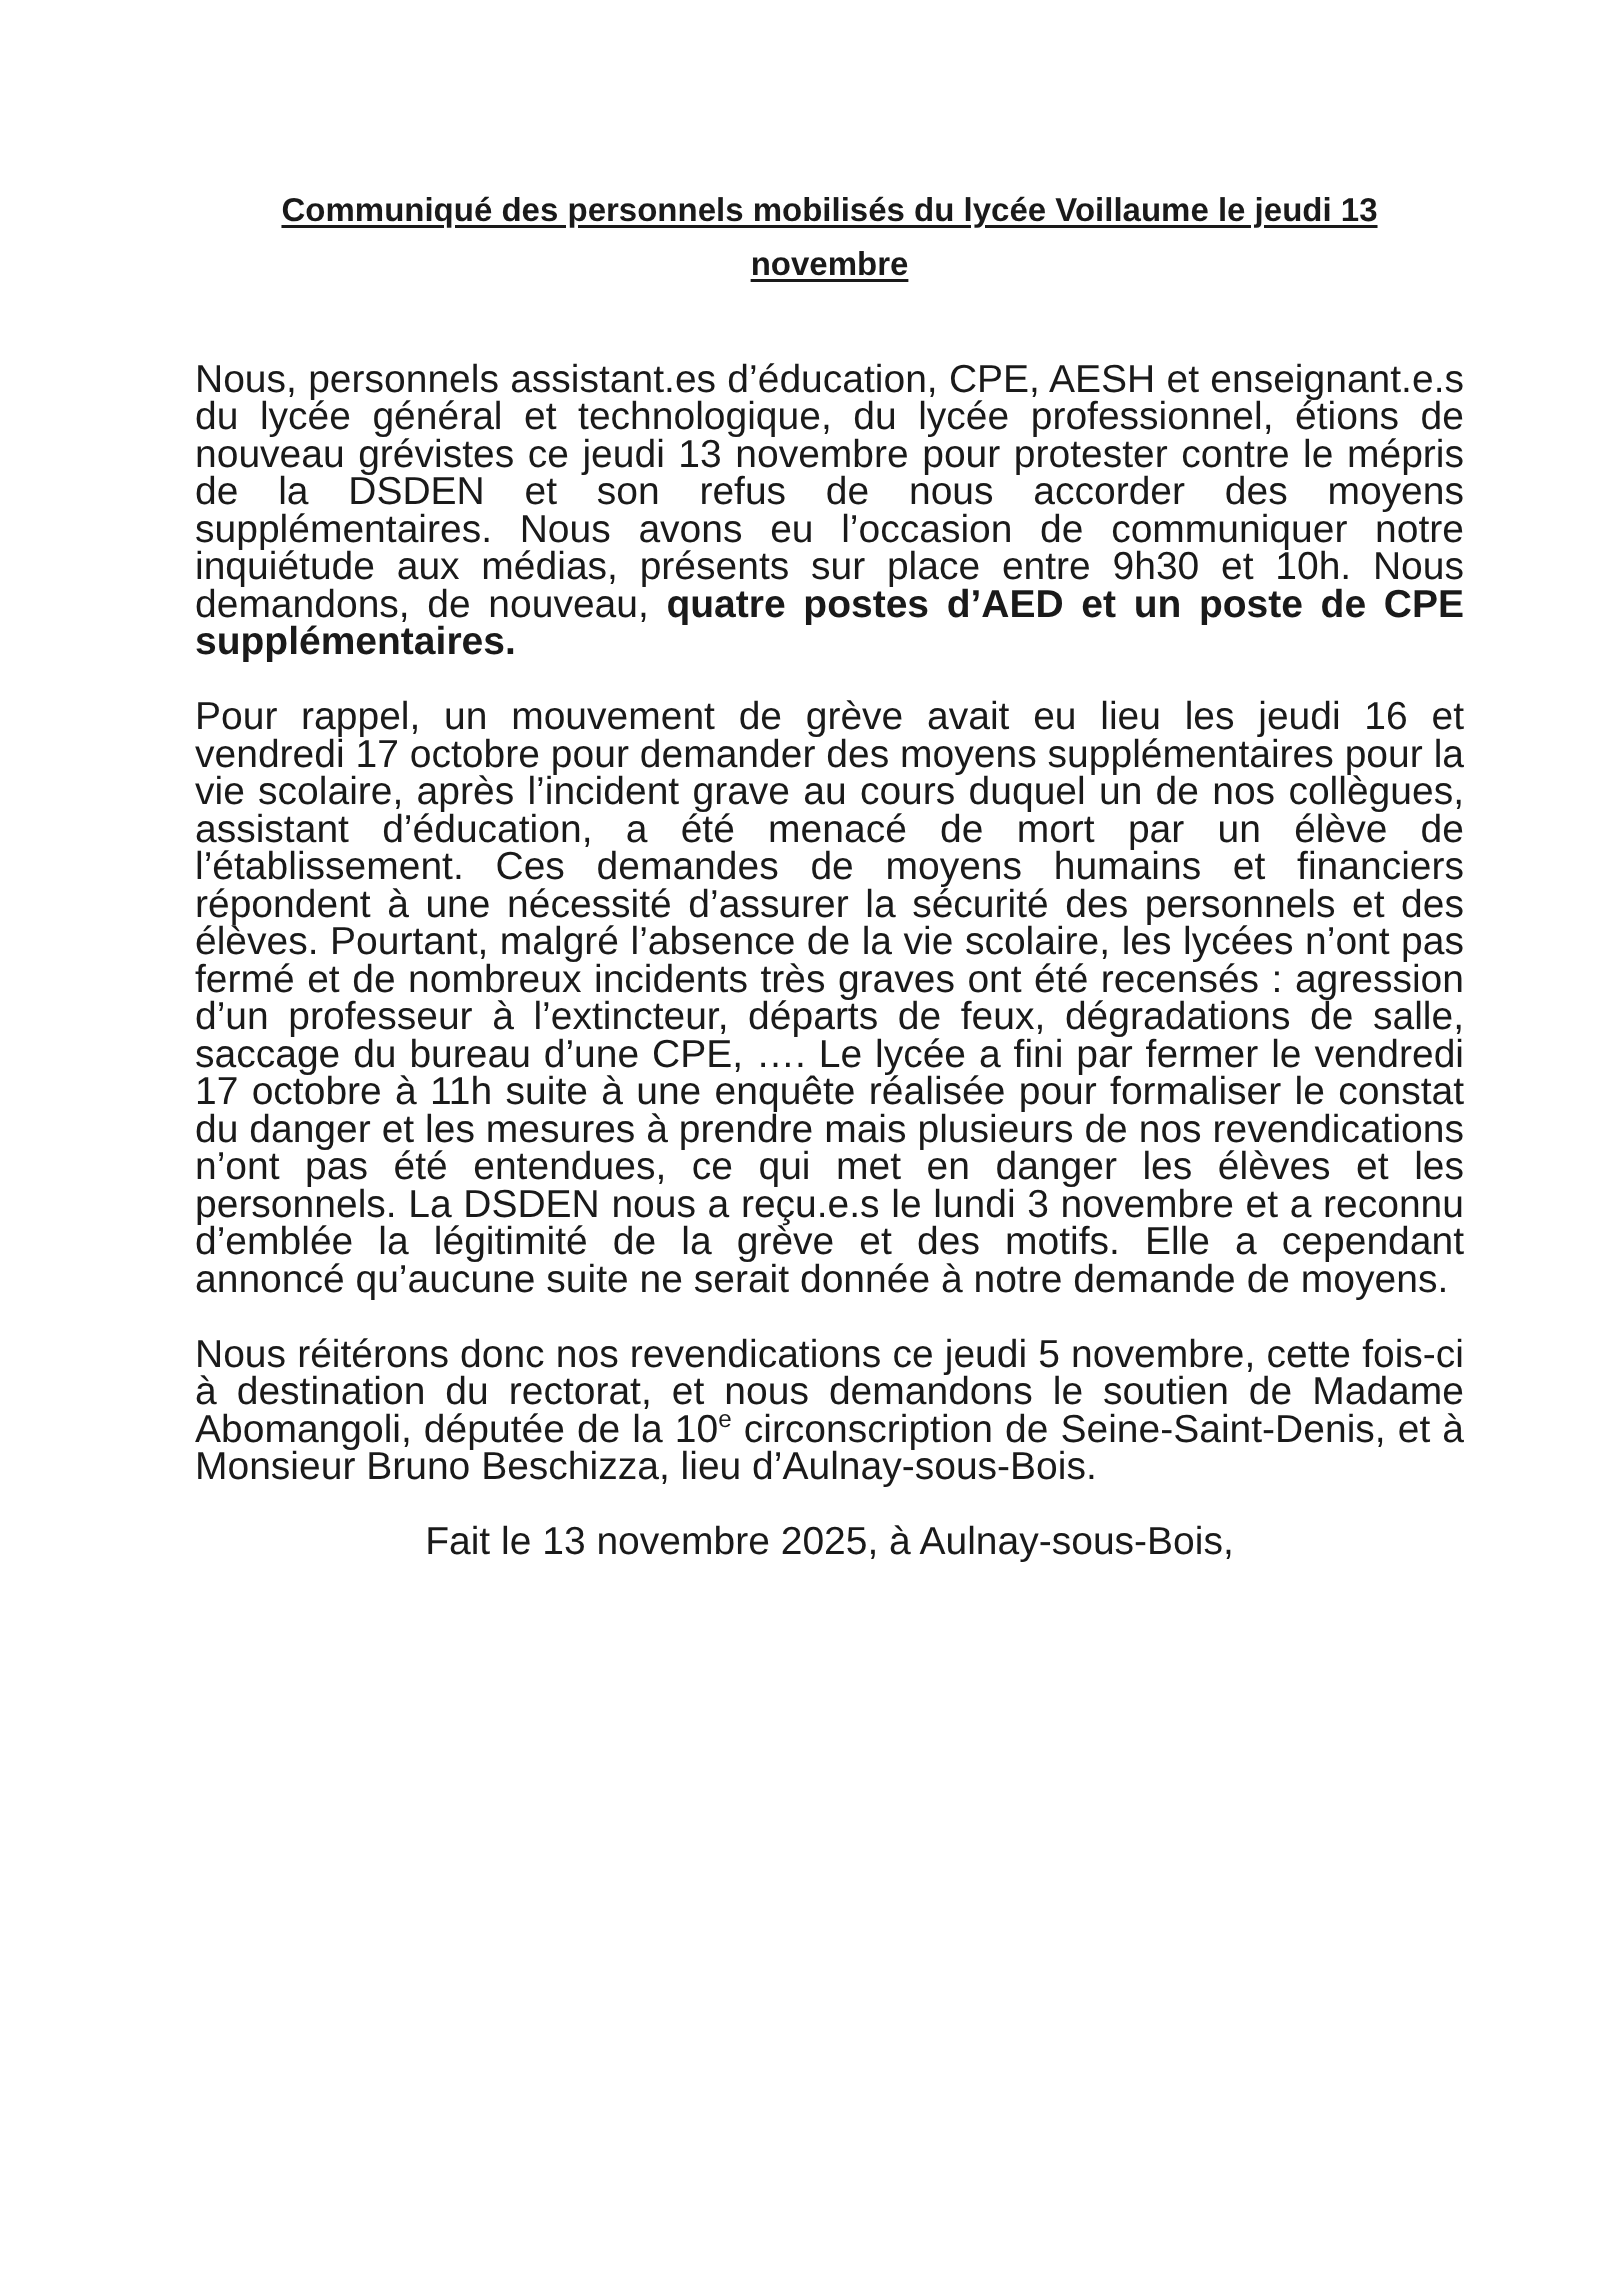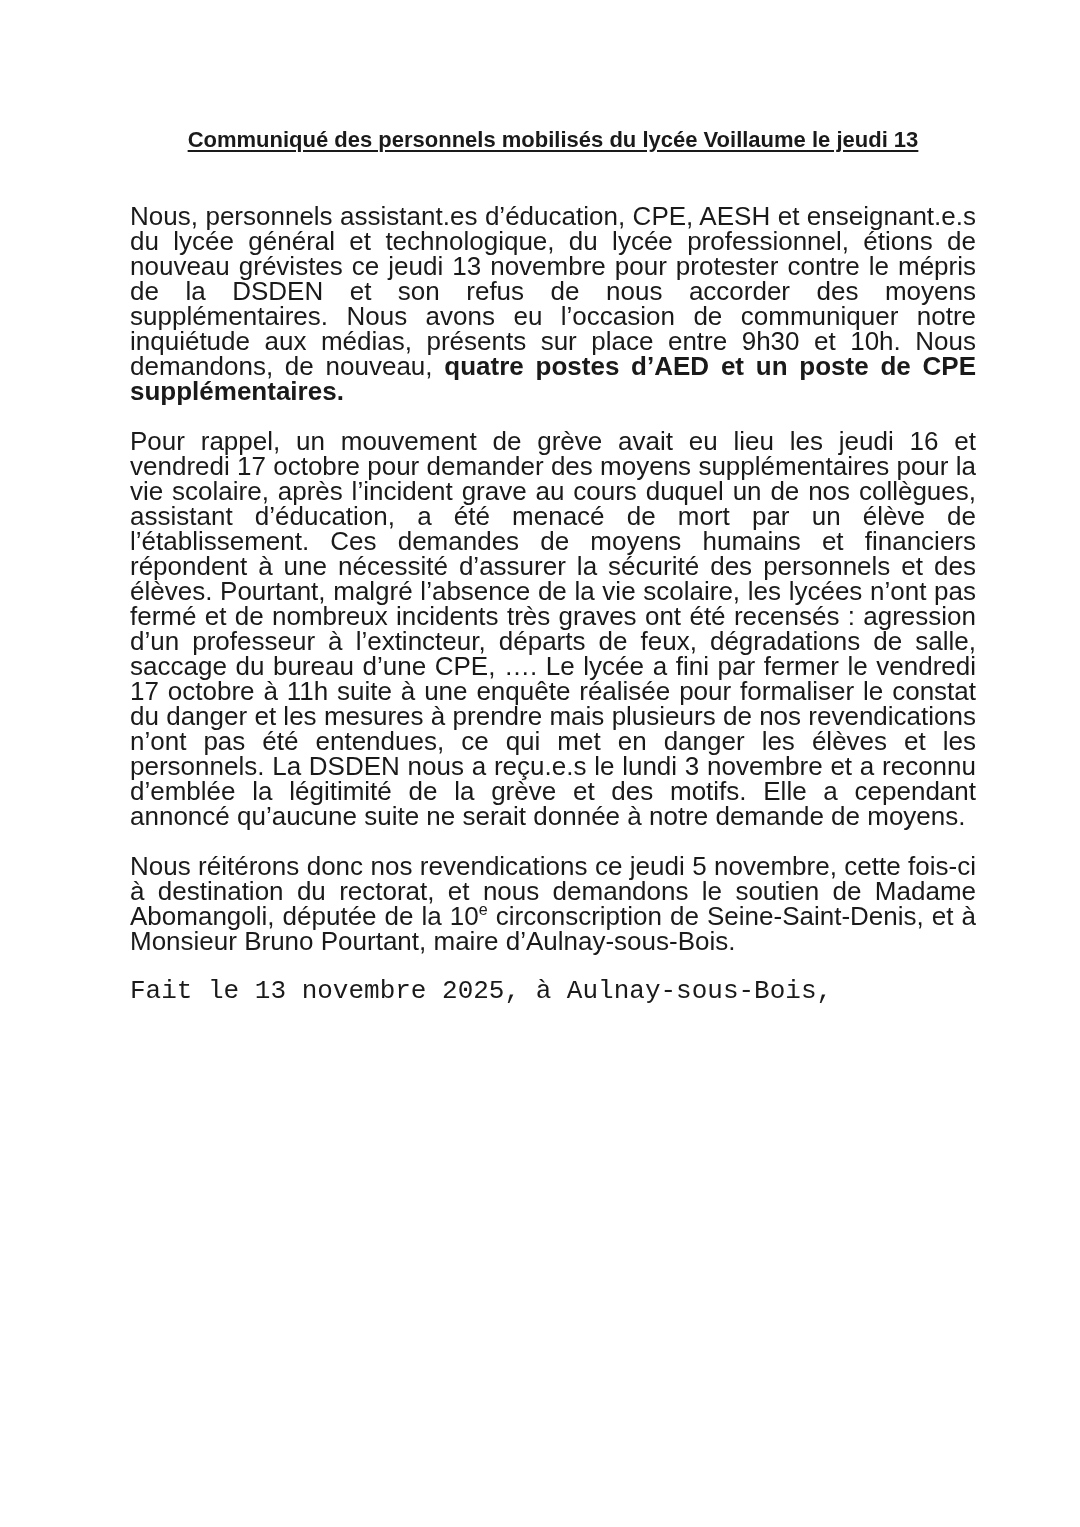--- a/index.html
+++ b/index.html
@@ -30,43 +30,43 @@
     text-underline-offset: 3px;
   }
   .para {
     font-size: 26px;
     line-height: 25px;
     text-align: justify;
     margin-bottom: 25px;
   }
   .para strong { font-weight: bold; }
   .closing {
-    text-align: left;
+    text-align: center;
     margin-bottom: 4px;
-    font-family: Liberation Mono, monospace;
   }
   .closing-line { display: block; }
   sup {
     font-size: 0.62em;
     vertical-align: super;
     line-height: 0;
   }
 </style>
 </head>
 <body>
 
 <div class="page">
 
   <h1 class="title">
     <span class="title-line">Communiqué des personnels mobilisés du lycée Voillaume le jeudi 13</span>
+    <span class="title-line">novembre</span>
   </h1>
 
   <p class="para"><span>Nous, personnels assistant.es d’éducation, CPE, AESH et enseignant.e.s du lycée général et technologique, du lycée professionnel, étions de nouveau grévistes ce jeudi 13 novembre pour protester contre le mépris de la DSDEN et son refus de nous accorder des moyens supplémentaires. Nous avons eu l’occasion de communiquer notre inquiétude aux médias, présents sur place entre 9h30 et 10h. Nous demandons, de nouveau, </span><strong>quatre postes d’AED et un poste de CPE supplémentaires.</strong></p>
 
   <p class="para">Pour rappel, un mouvement de grève avait eu lieu les jeudi 16 et vendredi 17 octobre pour demander des moyens supplémentaires pour la vie scolaire, après l’incident grave au cours duquel un de nos collègues, assistant d’éducation, a été menacé de mort par un élève de l’établissement. Ces demandes de moyens humains et financiers répondent à une nécessité d’assurer la sécurité des personnels et des élèves. Pourtant, malgré l’absence de la vie scolaire, les lycées n’ont pas fermé et de nombreux incidents très graves ont été recensés : agression d’un professeur à l’extincteur, départs de feux, dégradations de salle, saccage du bureau d’une CPE, …. Le lycée a fini par fermer le vendredi 17 octobre à 11h suite à une enquête réalisée pour formaliser le constat du danger et les mesures à prendre mais plusieurs de nos revendications n’ont pas été entendues, ce qui met en danger les élèves et les personnels. La DSDEN nous a reçu.e.s le lundi 3 novembre et a reconnu d’emblée la légitimité de la grève et des motifs. Elle a cependant annoncé qu’aucune suite ne serait donnée à notre demande de moyens.</p>
 
-  <p class="para"><span>Nous réitérons donc nos revendications ce jeudi 5 novembre, cette fois-ci à destination du rectorat, et nous demandons le soutien de Madame Abomangoli, députée de la 10</span><sup>e</sup><span> circonscription de Seine-Saint-Denis, et à Monsieur Bruno Pourtant, maire d’Aulnay-sous-Bois.</span></p>
+  <p class="para"><span>Nous réitérons donc nos revendications ce jeudi 5 novembre, cette fois-ci à destination du rectorat, et nous demandons le soutien de Madame Abomangoli, députée de la 10</span><sup>e</sup><span> circonscription de Seine-Saint-Denis, et à Monsieur Bruno Beschizza, lieu d’Aulnay-sous-Bois.</span></p>
 
   <p class="para closing">
     <span class="closing-line">Fait le 13 novembre 2025, à Aulnay-sous-Bois,</span>
   </p>
 
 </div>
 
 </body></html>

